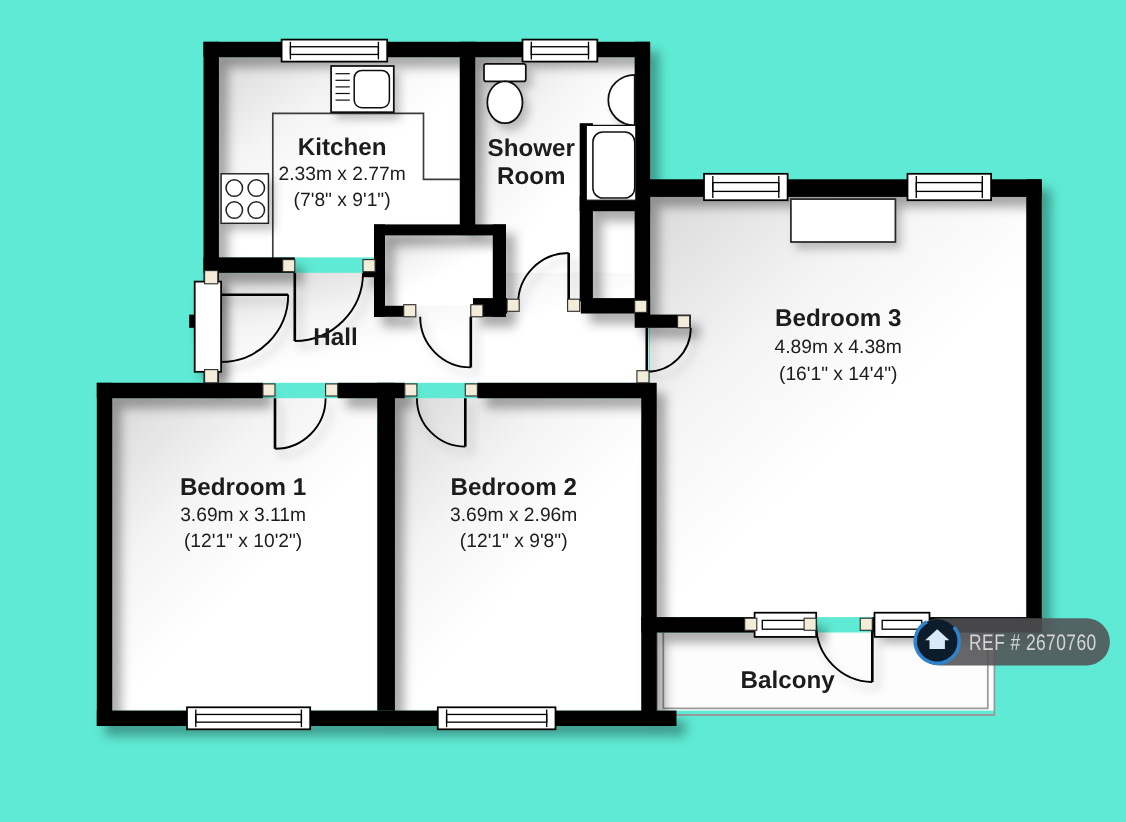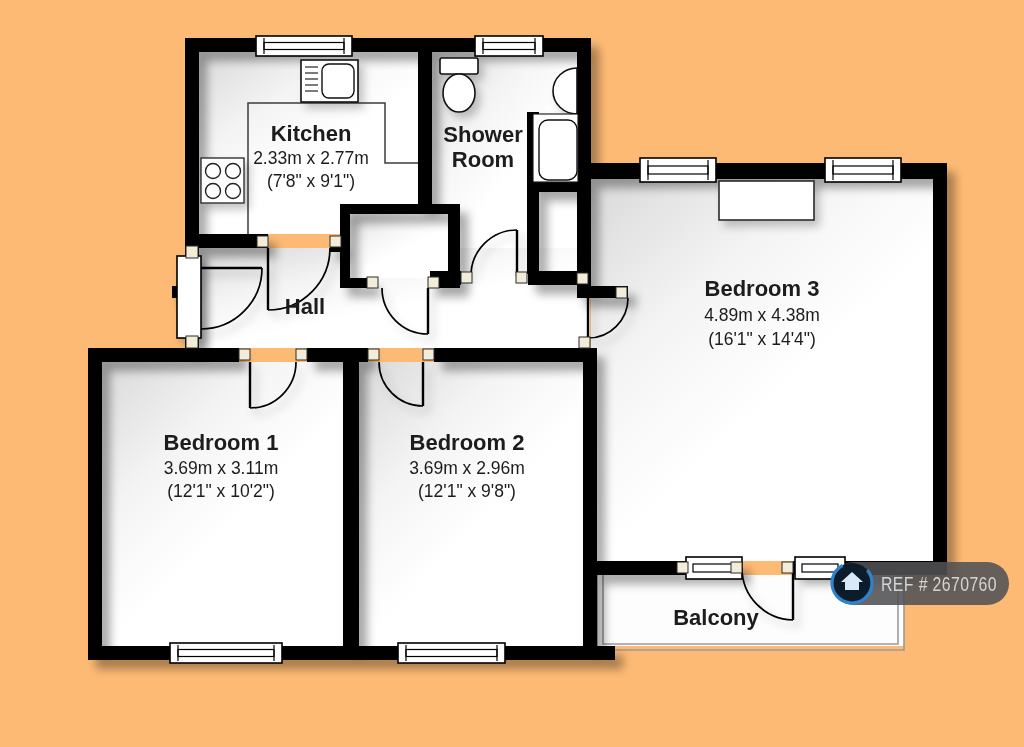--- a/index.html
+++ b/index.html
@@ -1,16 +1,16 @@
 <!DOCTYPE html>
 <html><head>
 <meta charset="utf-8">
 <style>
   html,body{margin:0;padding:0;background:#ffffff;}
-  .stage{position:relative;width:1024px;height:747px;background:#fdba74;overflow:hidden;
+  .stage{position:relative;width:1024px;height:747px;background:#5eead4;overflow:hidden;
          font-family:"Liberation Sans", sans-serif;text-align:right;}
   svg{display:block;}
   text{font-family:"Liberation Sans", sans-serif;fill:#1c1c1c;}
   .room-name{font-size:22px;font-weight:bold;}
   .room-dim{font-size:17.5px;}
   .badge-text{font-size:20.5px;letter-spacing:.5px;fill:#d4d4d4;font-weight:normal;}
 </style>
 </head>
 <body>
 

